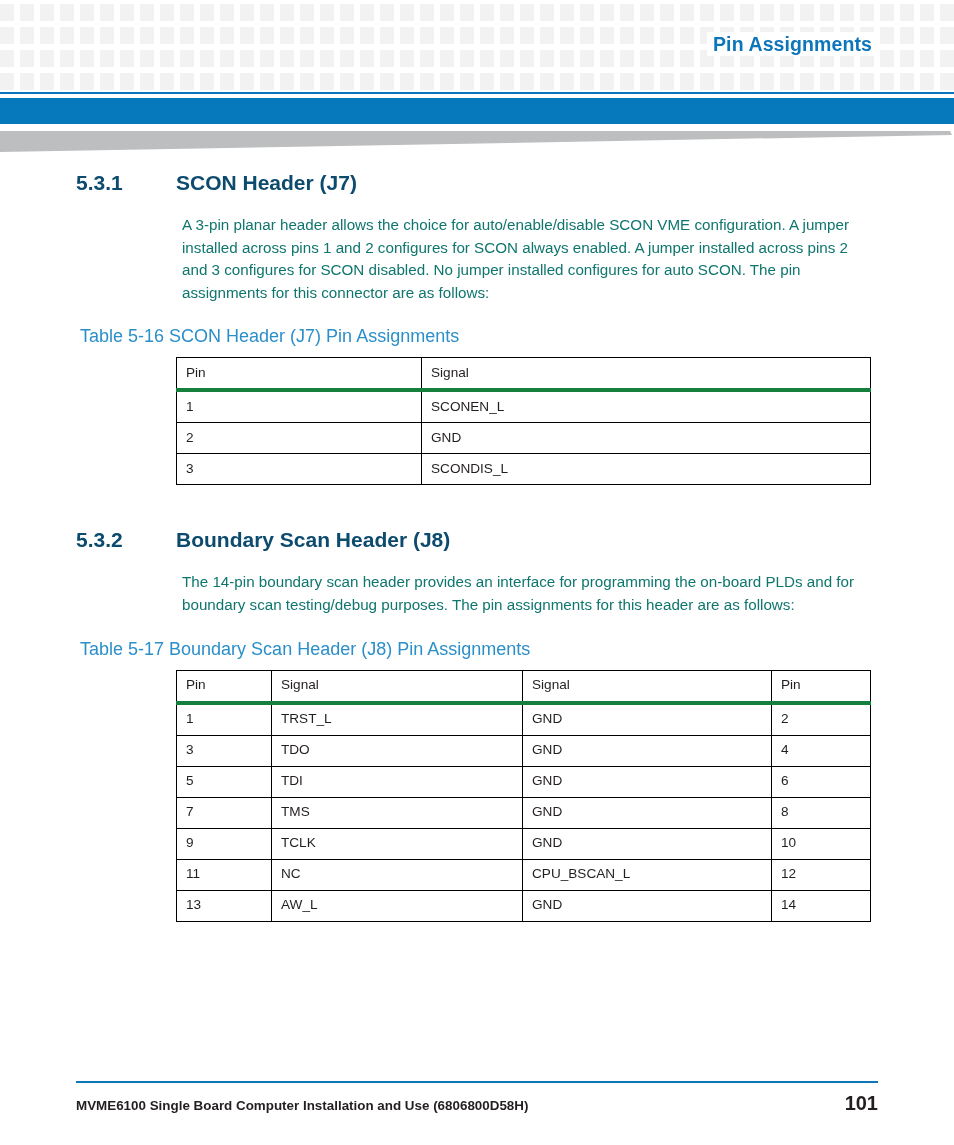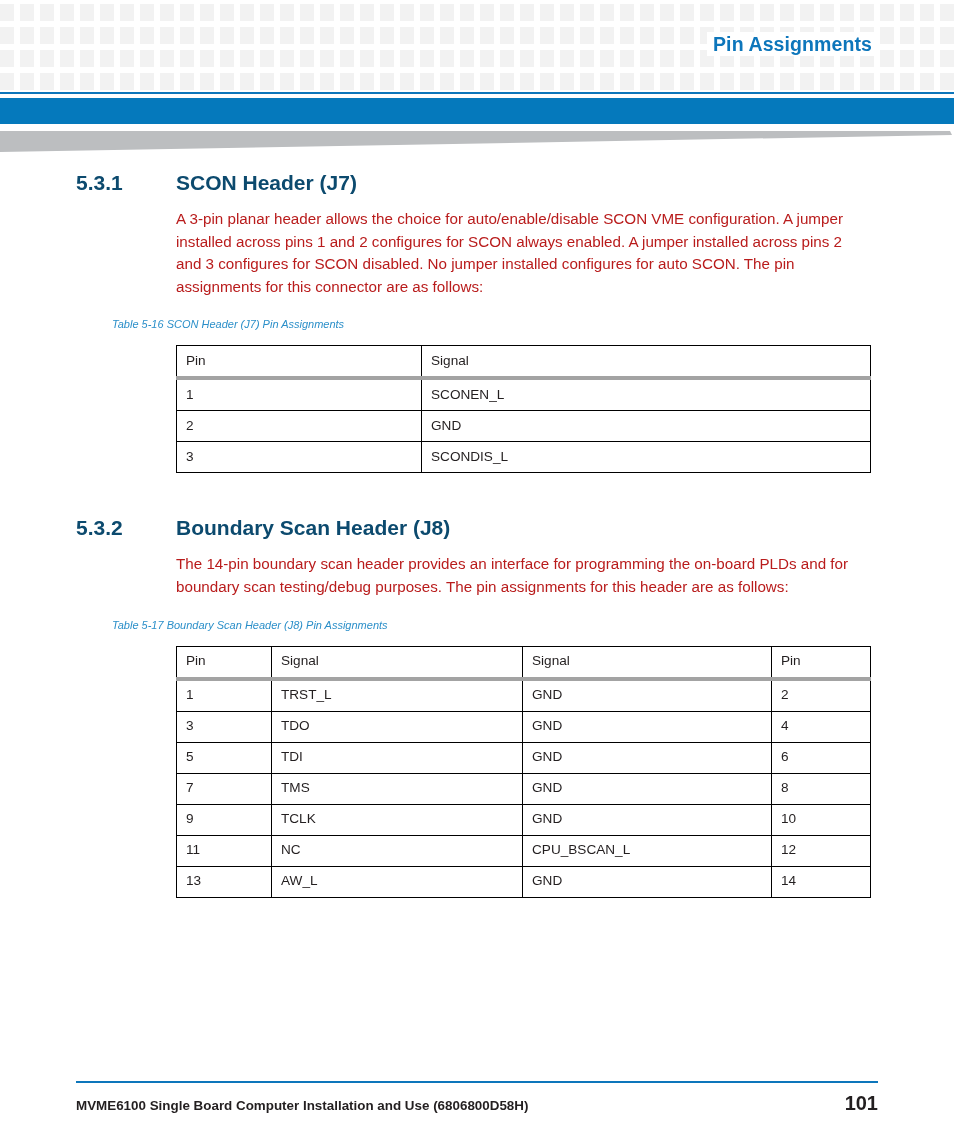--- a/index.html
+++ b/index.html
@@ -110,33 +110,32 @@
   }
   .section-number {
     width: 100px;
     flex: 0 0 100px;
   }
   .section-title {
     flex: 1 1 auto;
   }
 
   .body-text {
-    margin: 0;
+    margin: 6px;
     padding: 0 84px 0 176px;
     font-size: 15.2px;
     line-height: 22.6px;
-    color: #b91c1c;
+    color: #0f766e;
     text-align: left;
   }
 
   .table-caption {
     margin: 0;
-    padding-left: 112px;
-    font-size: 11px;
-    font-style: italic;
+    padding-left: 80px;
+    font-size: 18px;
     color: #2b8fc9;
     line-height: 20px;
   }
 
   table.pin-table {
     margin-left: 176px;
     border-collapse: collapse;
     width: 694px;
     table-layout: fixed;
     font-size: 13.6px;
@@ -146,21 +145,21 @@
   table.pin-table td {
     border: 1px solid #000000;
     text-align: left;
     padding: 6px 9px 7px 9px;
     font-weight: normal;
     line-height: 16px;
     vertical-align: middle;
     height: 17px;
   }
   table.pin-table thead th {
-    border-bottom: 4px solid #a3a3a3;
+    border-bottom: 4px solid #15803d;
   }
 
   
   #table-scon col.c-pin { width: 245px; }
   #table-scon col.c-sig { width: 449px; }
 
   
   #table-bscan col.c-pin-l { width: 95px; }
   #table-bscan col.c-sig-l { width: 251px; }
   #table-bscan col.c-sig-r { width: 249px; }

